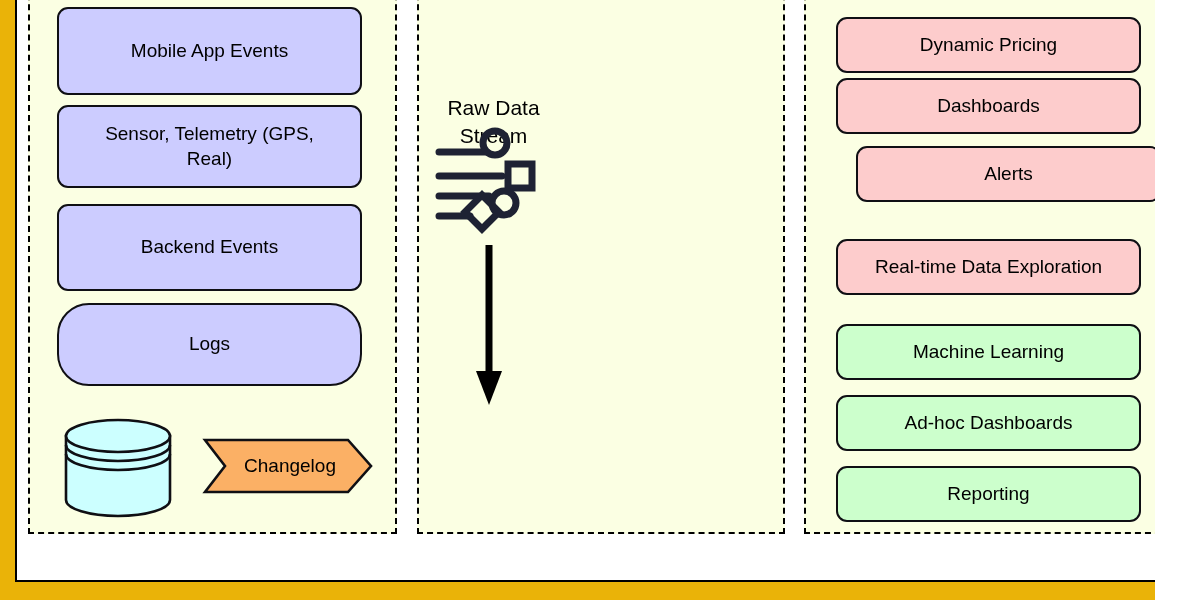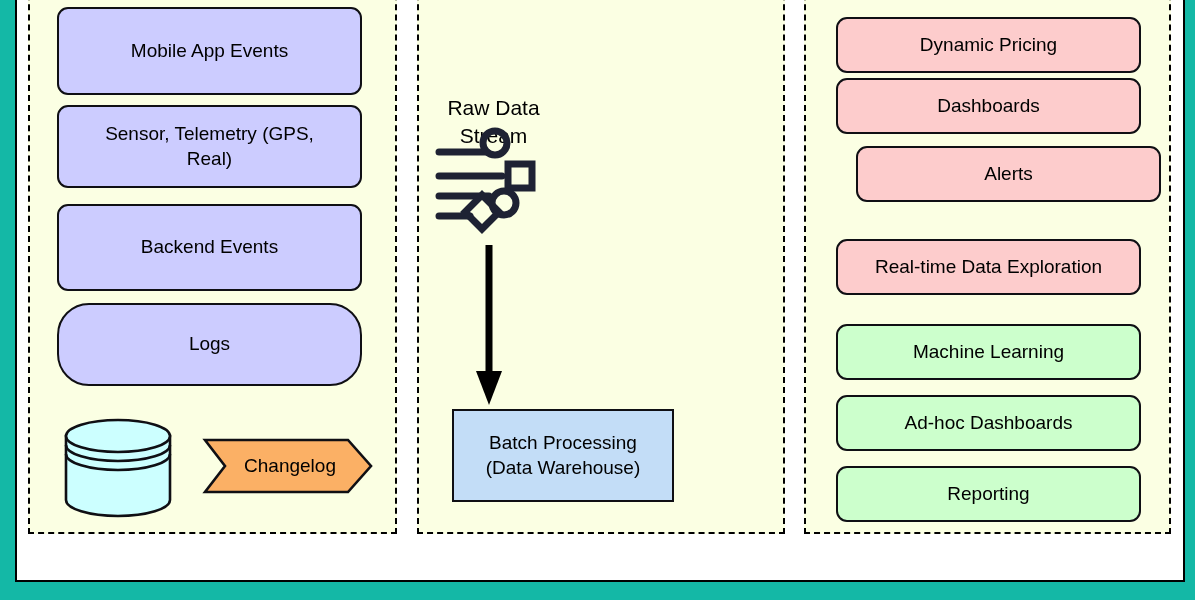--- a/index.html
+++ b/index.html
@@ -8,23 +8,22 @@
     padding: 0;
     background: #ffffff;
   }
   body {
     font-family: "Liberation Sans", sans-serif;
   }
   #canvas {
     position: relative;
     width: 1155px;
     height: 600px;
-    background: #14b8a6;
+    background: #eab308;
     overflow: hidden;
-    padding-left: 40px;
   }
   
   .outer-frame {
     position: absolute;
     left: 15px;
     top: -40px;
     width: 1170px;
     height: 622px;
     border: 2.5px solid #000000;
     background: #ffffff;
@@ -149,22 +148,20 @@
   </div>
 
   <div class="svg-layer" style="left:472px; top:245px;">
     <svg width="34" height="162" viewBox="0 0 34 162">
       <line x1="17" y1="0" x2="17" y2="134" stroke="#000000" stroke-width="7"></line>
       <path d="M17 160 L4 126 L30 126 Z" fill="#000000"></path>
     </svg>
   </div>
 
 
-  <div class="node sharp fill-blue" style="left:452px; top:409px; width:222px; height:93px;">Batch Processing
-(Data Warehouse)</div>
 
   <div class="lane" id="lane-consumers"></div>
 
   <div class="node fill-pink" style="left:836px; top:10px; width:305px; height:56px;margin-top:7px;">Dynamic Pricing</div>
 
   <div class="node fill-pink" style="left:836px; top:78px; width:305px; height:56px;">Dashboards</div>
 
   <div class="node fill-pink" style="left:856px; top:146px; width:305px; height:56px;">Alerts</div>
 
   <div class="node fill-pink" style="left:836px; top:214px; width:305px; height:56px;margin-top:25px;">Real-time Data Exploration</div>

